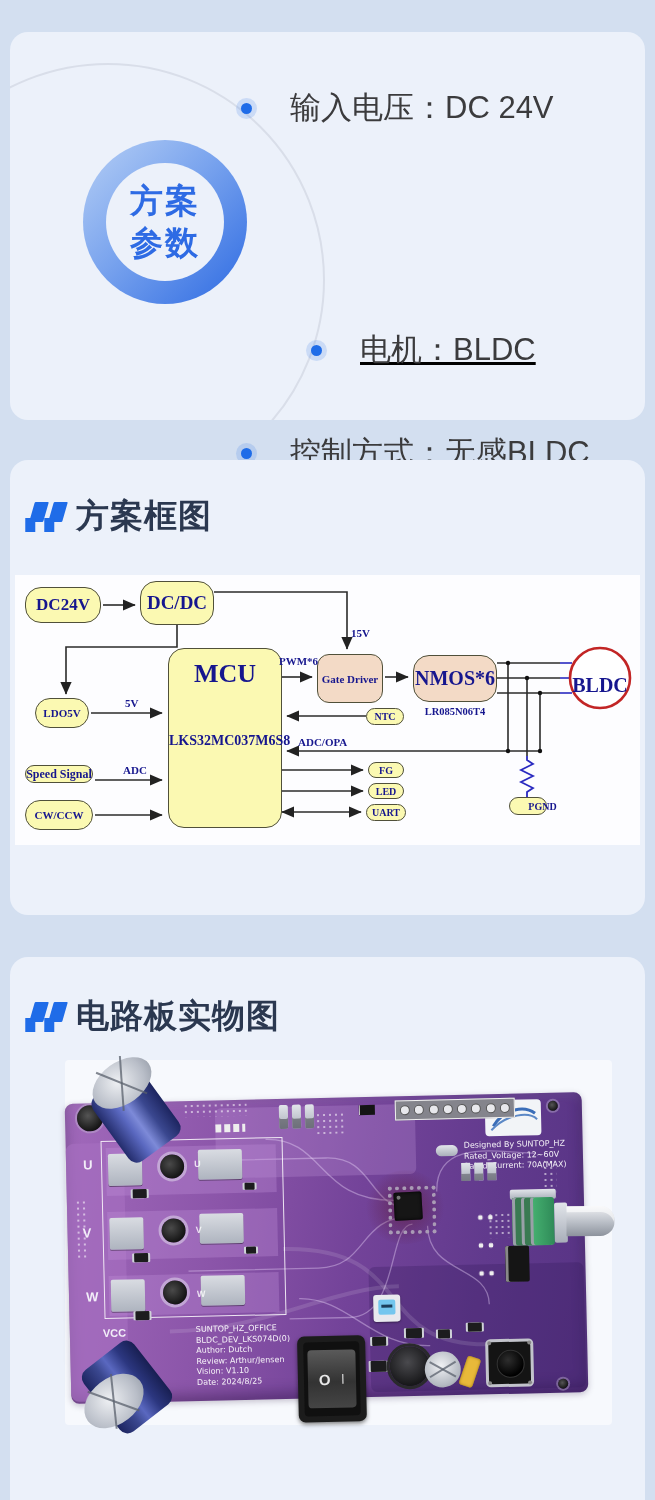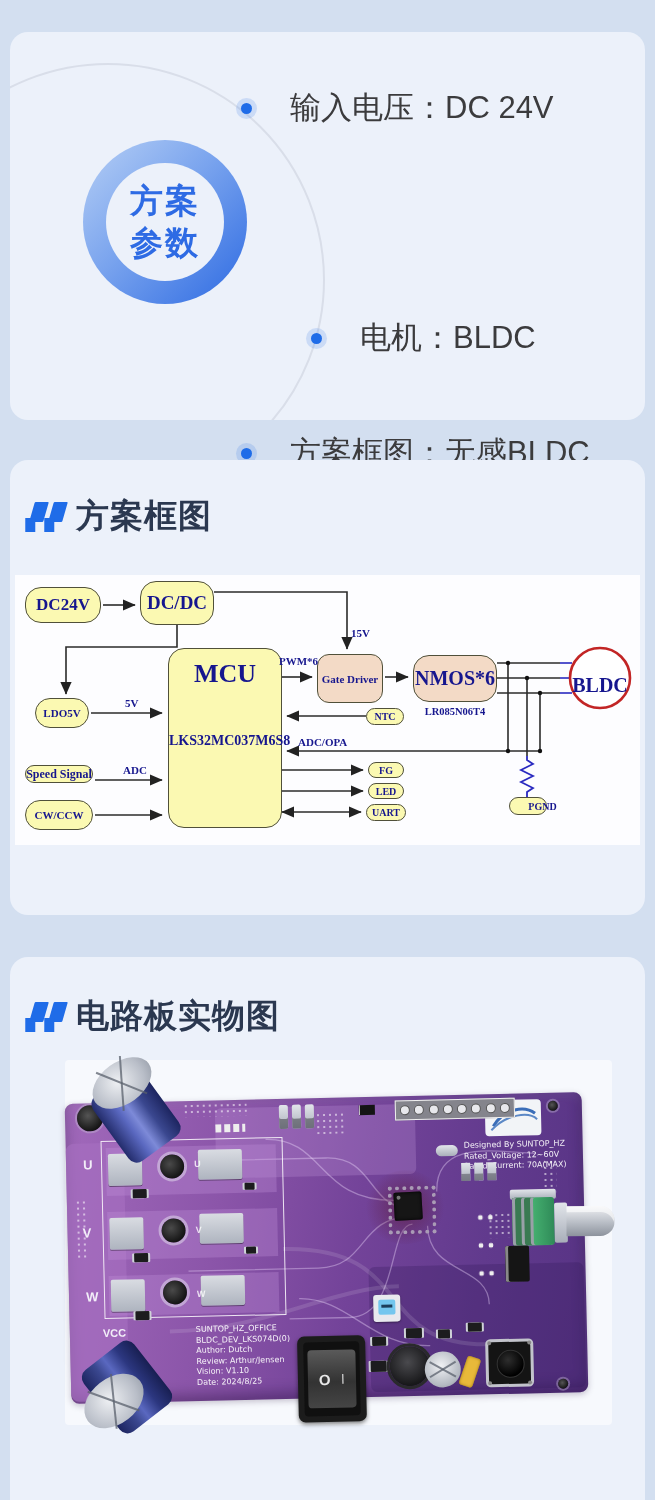--- a/index.html
+++ b/index.html
@@ -63,27 +63,27 @@
     <div class="ring"></div>
     <div class="badge-text">
       <span>方案</span>
       <span>参数</span>
     </div>
 
     <div class="prow" style="left:231px;top:57px;">
       <span class="pdot"></span>
       <span class="plabel">输入电压：DC 24V</span>
     </div>
-    <div class="prow" style="left:301px;top:287px;">
+    <div class="prow" style="left:301px;top:299px;text-decoration:underline;">
       <span class="pdot"></span>
       <span class="plabel">电机：BLDC</span>
     </div>
     <div class="prow" style="left:231px;top:402px;">
       <span class="pdot"></span>
-      <span class="plabel">方案框图：无感BLDC</span>
+      <span class="plabel">控制方式：无感BLDC</span>
     </div>
   </div>
 
   <div class="card" style="top:460px;height:455px;">
     <div class="quote" style="left:20px;top:42px;">
       <span class="q q1"></span>
         <span class="q q2"></span>
     </div>
     <div class="sec-title" style="top:34px;">方案框图</div>
 

